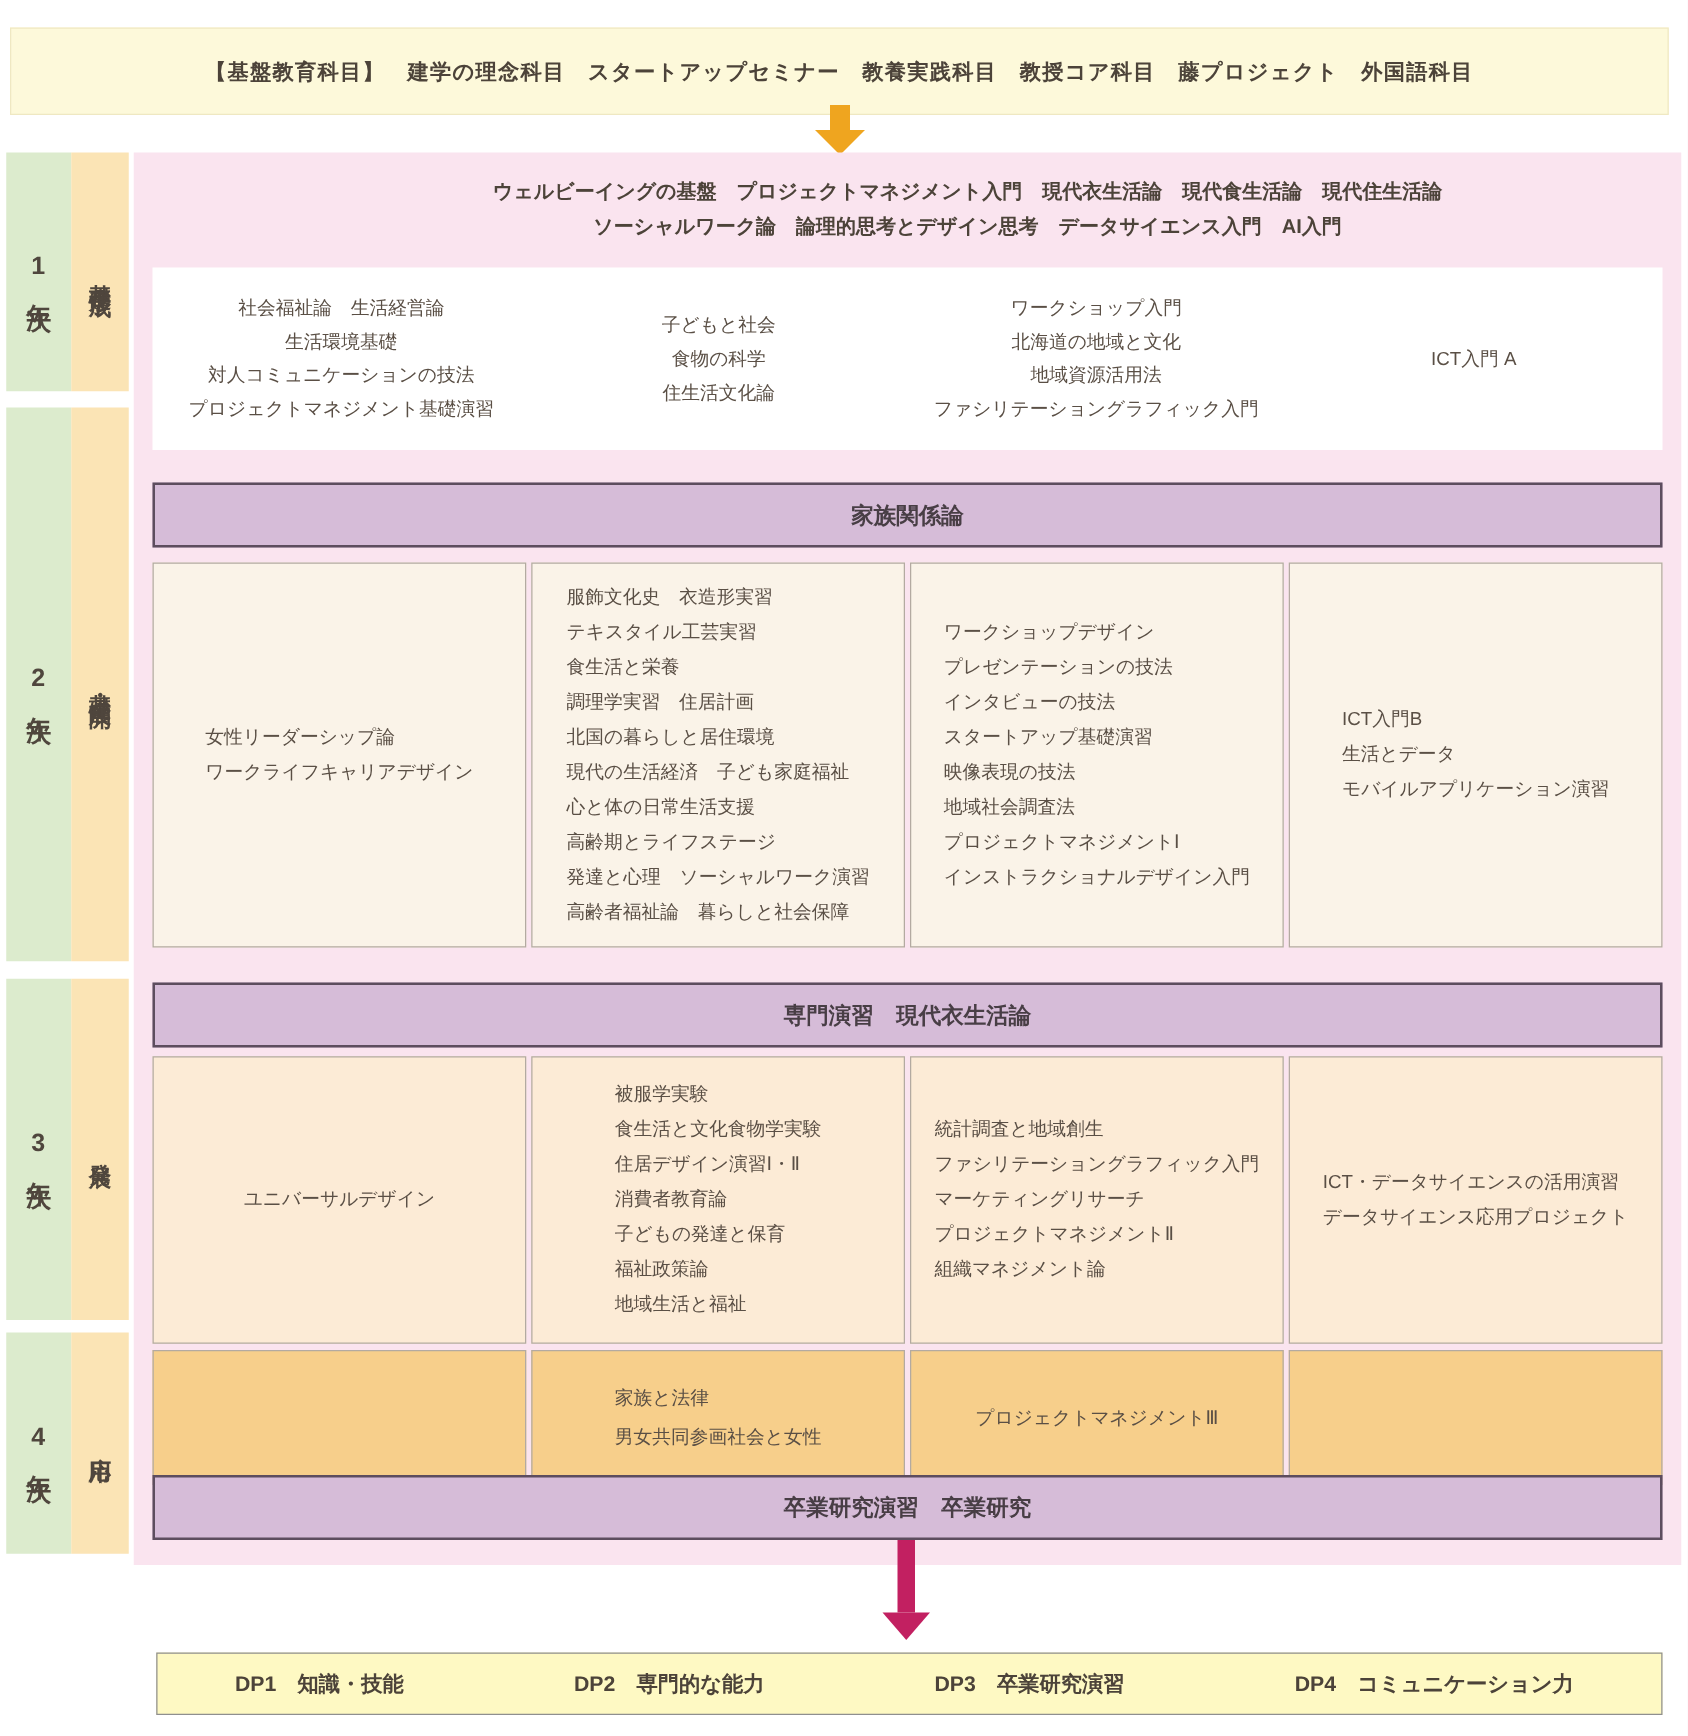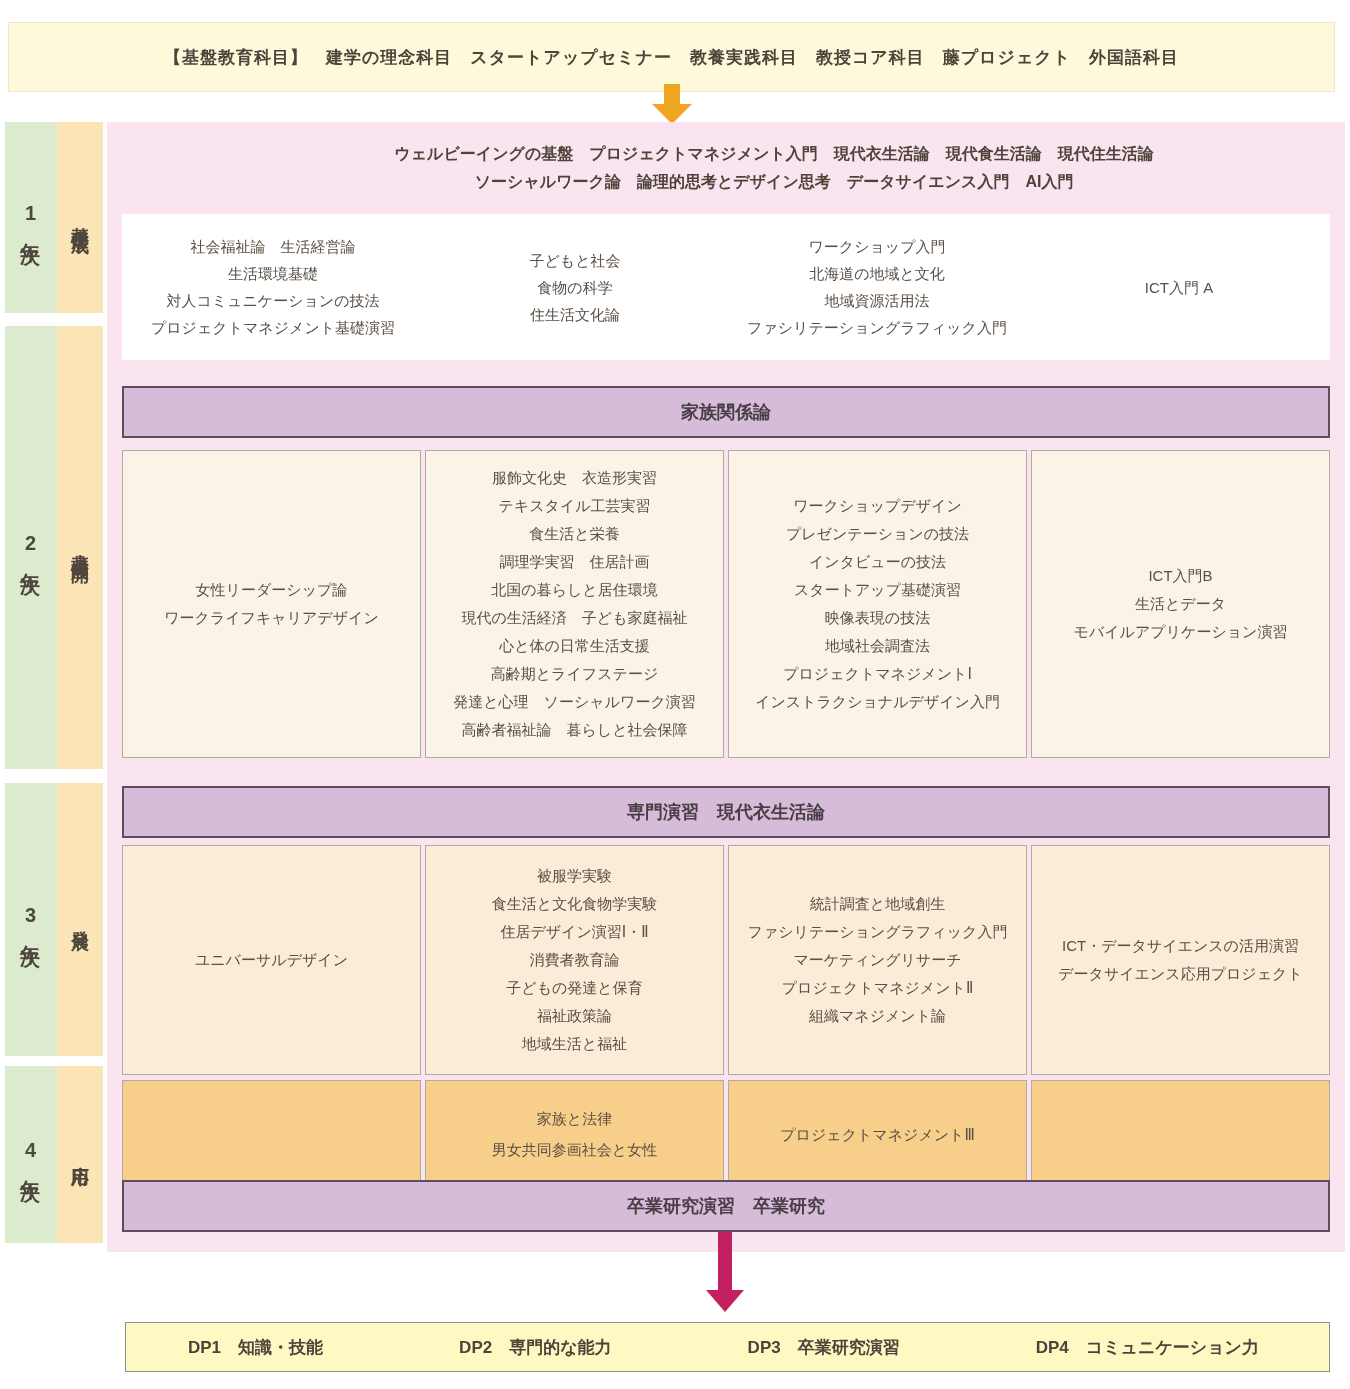--- a/index.html
+++ b/index.html
@@ -51,21 +51,21 @@
     background:#d6bcd8; border:2px solid #5d4d5e; box-sizing:border-box;
     display:flex; align-items:center; justify-content:center;
     font-weight:bold; font-size:18px; color:#483e45;
   }
   .pbar1 { top:386px; } .pbar2 { top:786px; } .pbar3 { top:1180px; }
 
   .boxrow { position:absolute; left:122px; width:1208px; display:flex; gap:4px; }
   .boxrow .box {
     flex:1; border:1px solid #b3aaa1; box-sizing:border-box;
     display:flex; align-items:center; justify-content:center;
-    text-align:center; font-size:15px; line-height:28px; white-space:pre-line;
+    font-size:15px; line-height:28px; white-space:pre-line;
   }
   .row-y2 { top:450px; height:308px; }  .row-y2 .box { background:#faf3e8; }
   .row-y3 { top:845px; height:230px; }  .row-y3 .box { background:#fcebd6; }
   .row-y4 { top:1080px; height:108px; }  .row-y4 .box { background:#f7cf8b; line-height:31px; }
 
   .dp-banner {
     position:absolute; left:125px; top:1322px; width:1205px; height:50px;
     background:#fef9c3; border:1px solid #8f8f8f; box-sizing:border-box;
     display:flex; align-items:center; justify-content:space-between;
     padding:0 70px 0 62px; font-weight:bold; font-size:17px; color:#4c4339;

